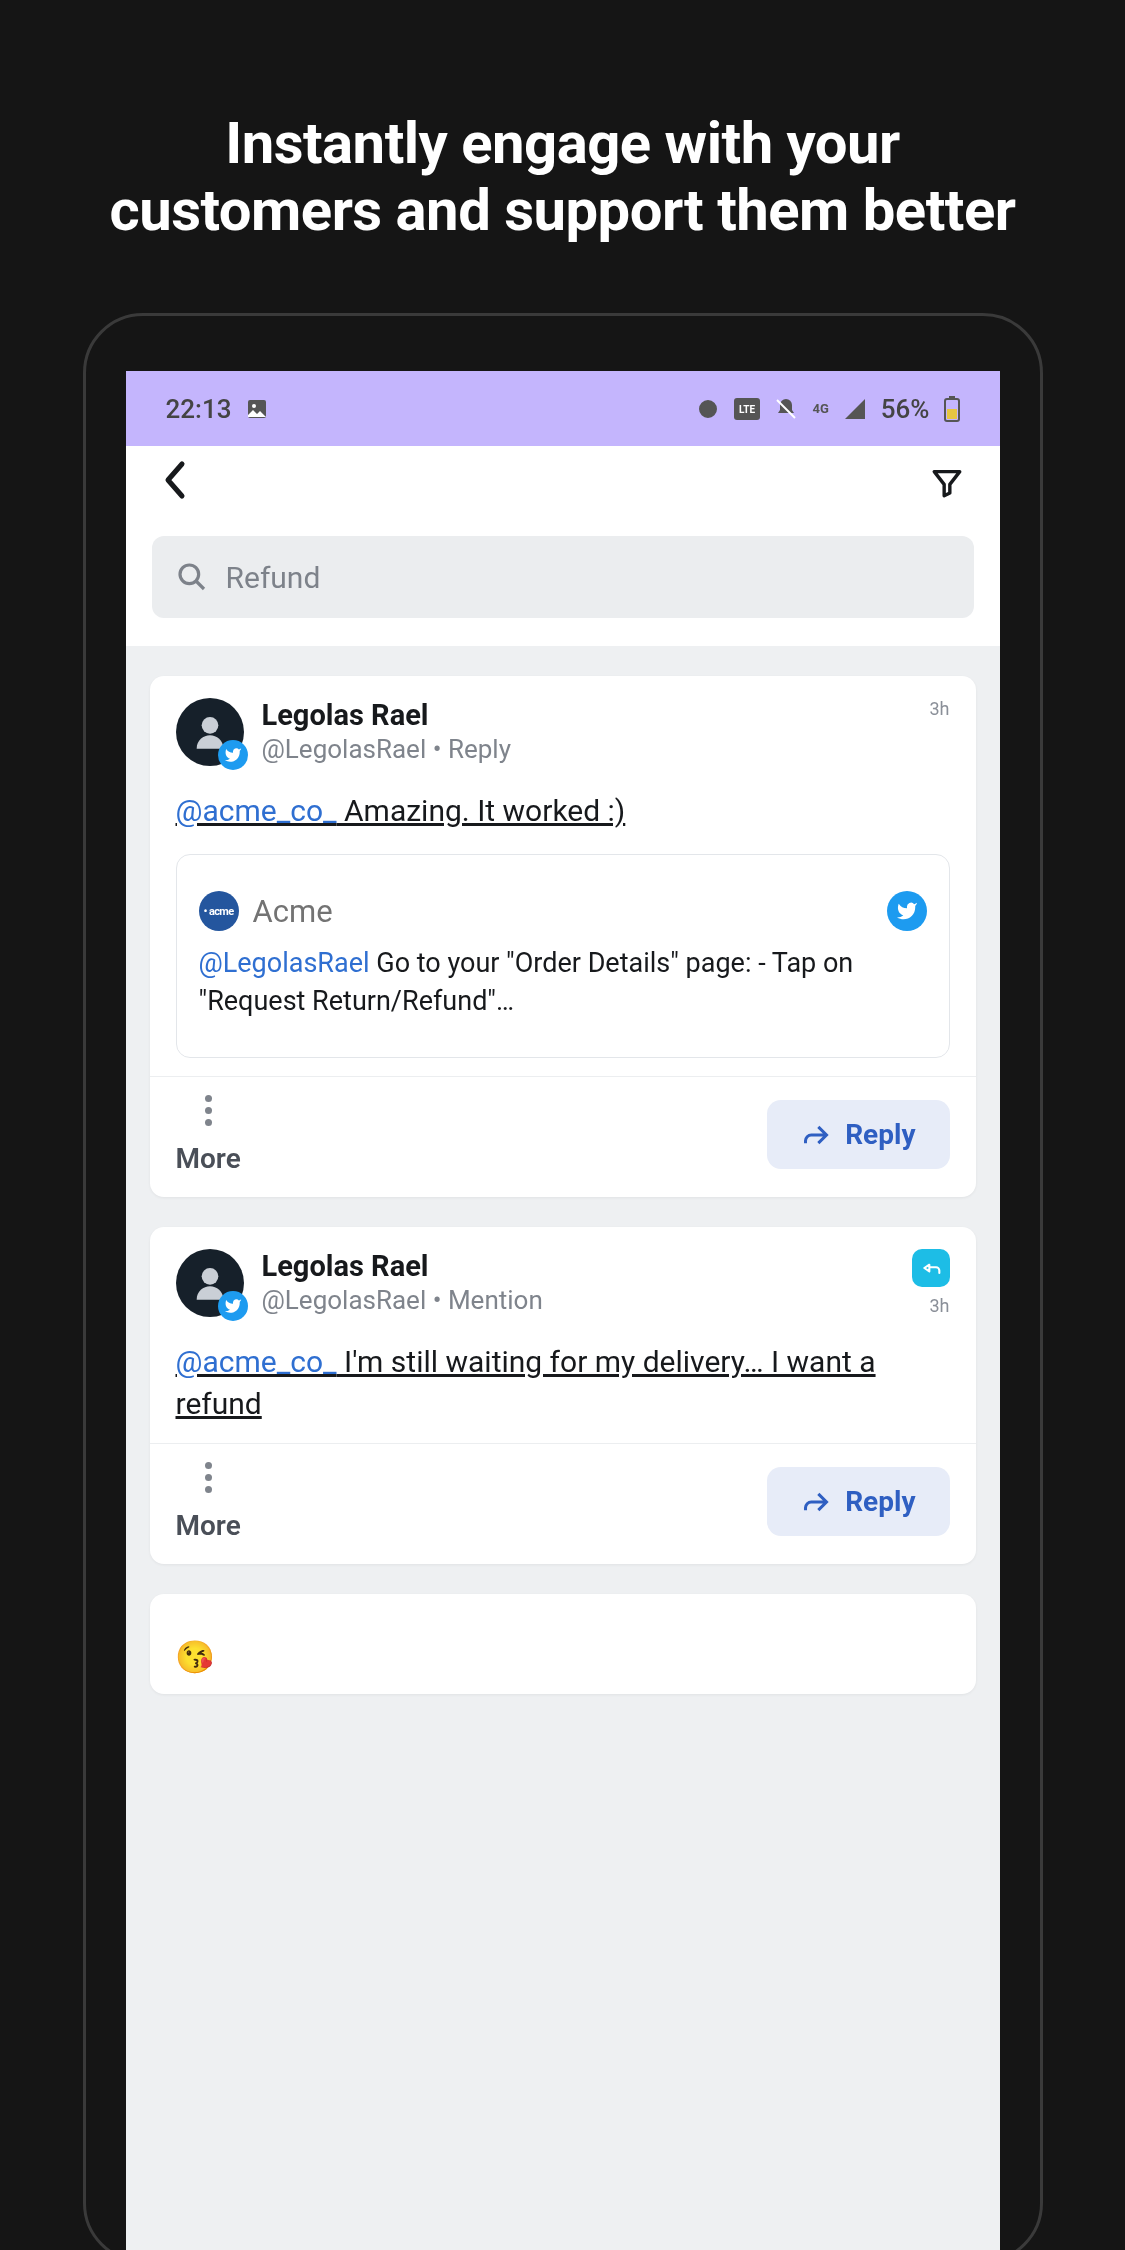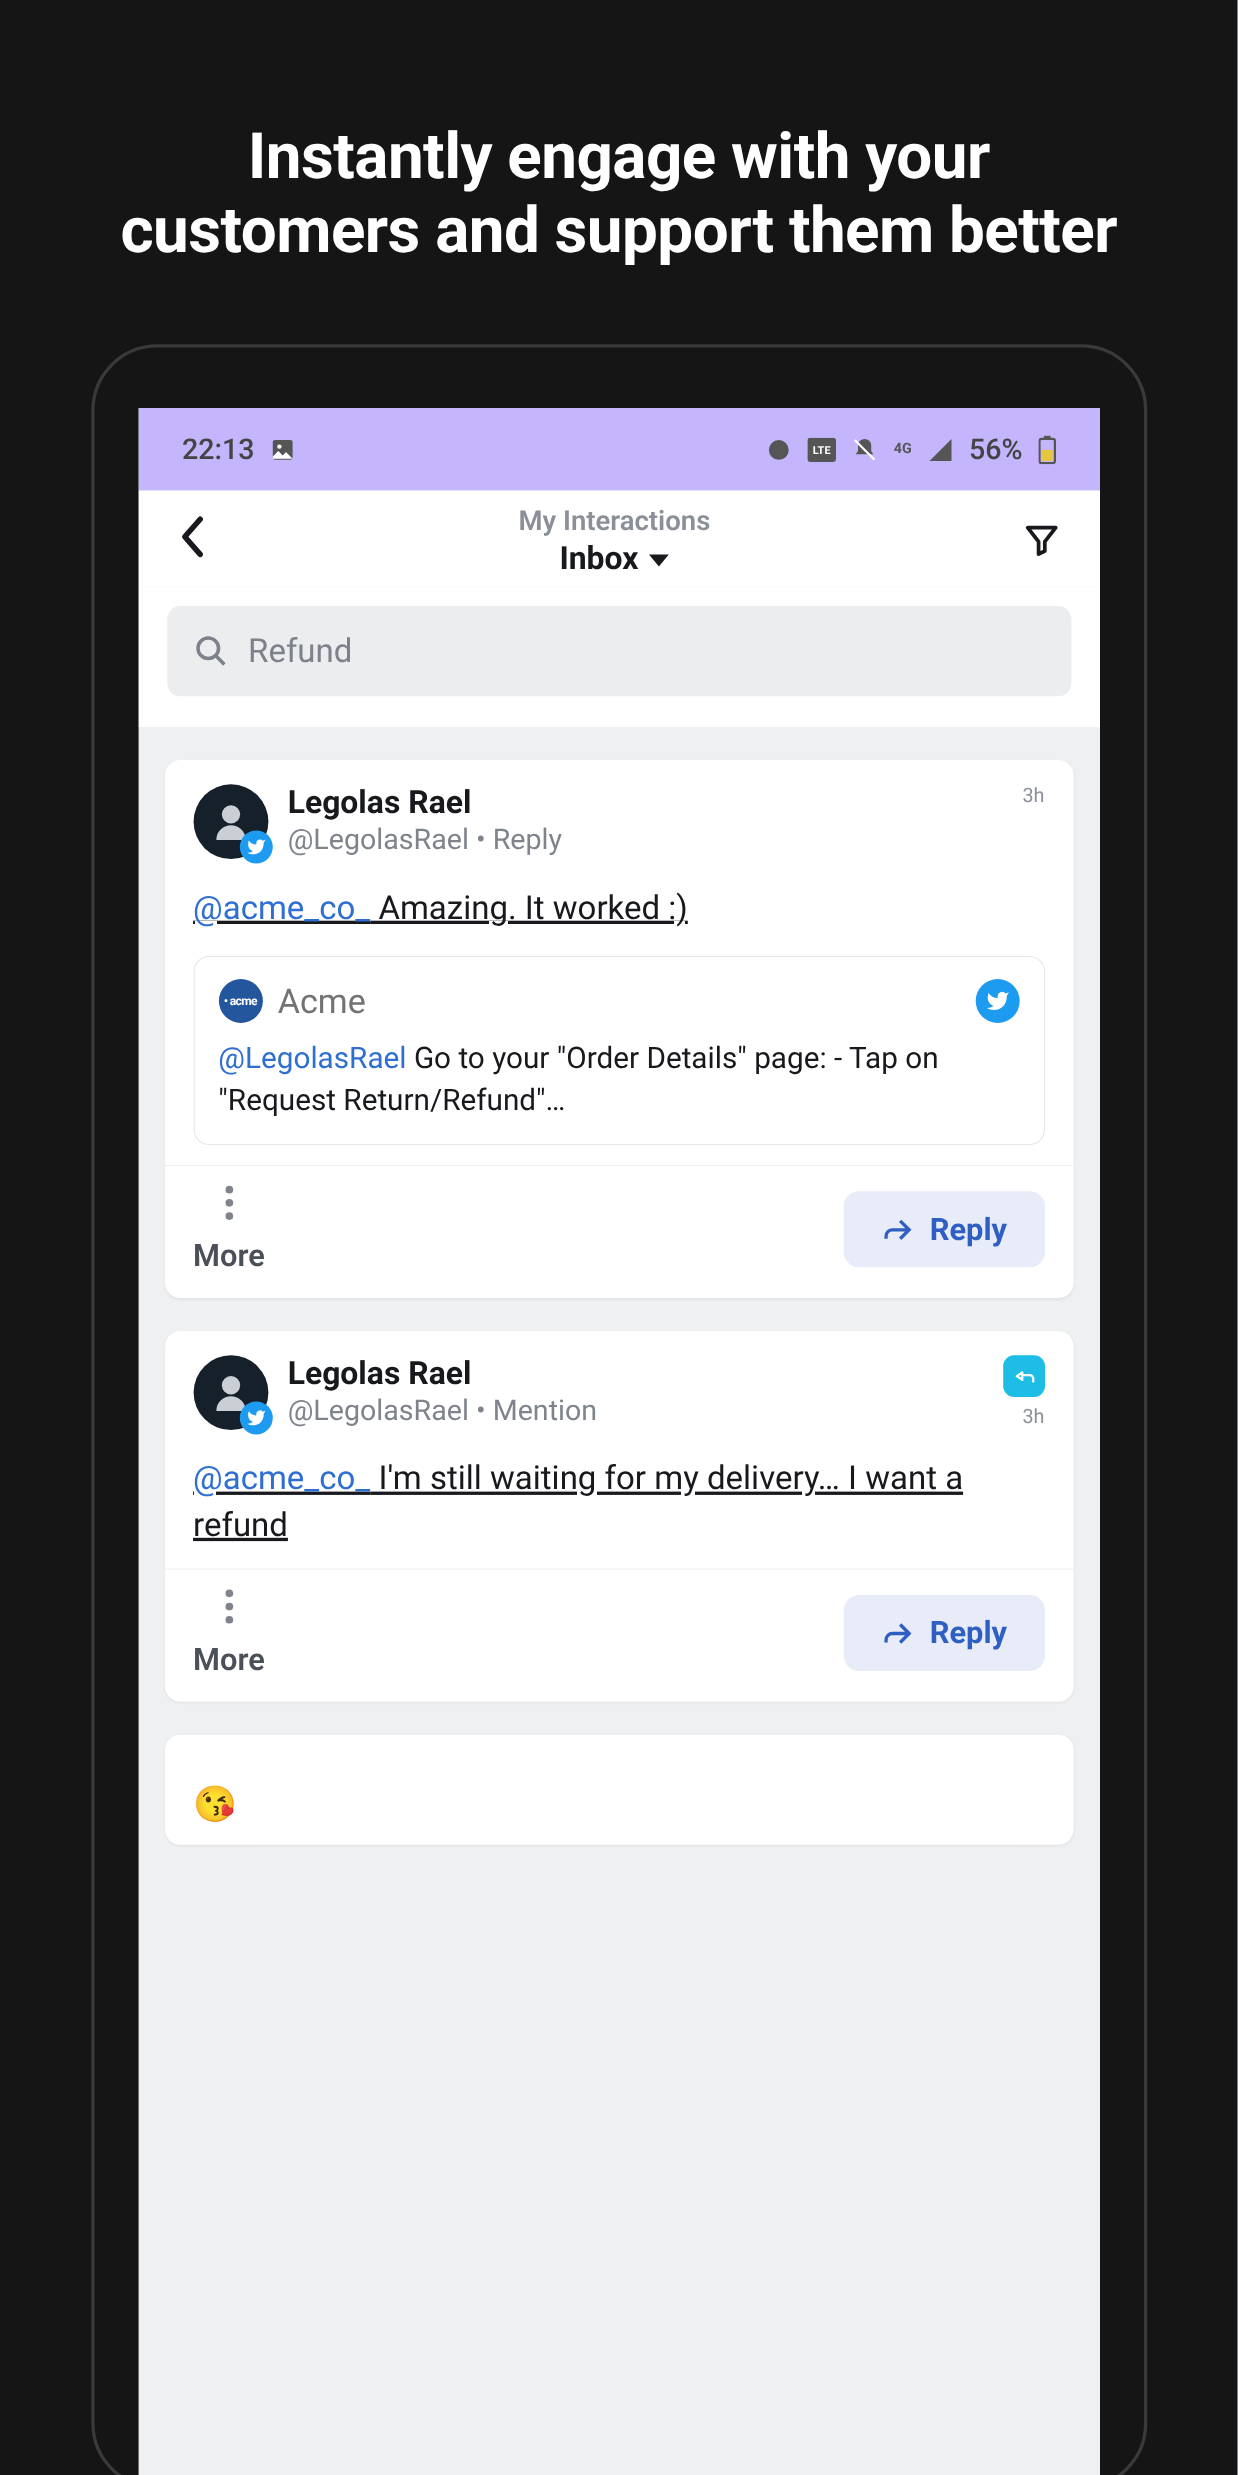--- a/index.html
+++ b/index.html
@@ -180,21 +180,21 @@
     margin-top: 24px;
     line-height: 1.4;
     text-decoration: underline;
   }
   .mention { color: #2f6fd1; }
 
   .quoted {
     border: 1px solid #e3e6ea;
     border-radius: 14px;
     margin-top: 22px;
-    padding: 20px 22px;
+    padding: 36px 22px;
   }
   .q-head {
     display: flex; align-items: center; gap: 14px;
   }
   .q-avatar {
     width: 40px; height: 40px; border-radius: 50%;
     background: #24569e;
     display: flex; align-items: center; justify-content: center;
     color: #fff; font-size: 11px; font-weight: 700;
     letter-spacing: -0.6px;
@@ -279,27 +279,20 @@
           </svg>
       </div>
     </div>
 
     <div class="app-header">
       <div class="back-btn">
         <svg width="26" height="40" viewBox="0 0 26 40" fill="none">
             <path d="M20 4 L6 20 L20 36" stroke="#17191c" stroke-width="5" stroke-linecap="round" stroke-linejoin="round"></path>
           </svg>
       </div>
-      <div class="header-title-block">
-        <div class="header-sub">My Interactions</div>
-        <div class="header-main">
-          <span>Inbox</span>
-          <span class="caret-down"></span>
-        </div>
-      </div>
       <div class="filter-btn">
         <svg width="34" height="34" viewBox="0 0 24 24" fill="none" stroke-width="2.4" stroke-linejoin="round" stroke-linecap="round">
             <path d="M3 4h18l-7 9v6l-4 2v-8L3 4z"></path>
           </svg>
       </div>
     </div>
 
     <div class="search-wrap">
       <div class="search-box">
         <svg width="32" height="32" viewBox="0 0 24 24" fill="none" stroke-width="2.4">

